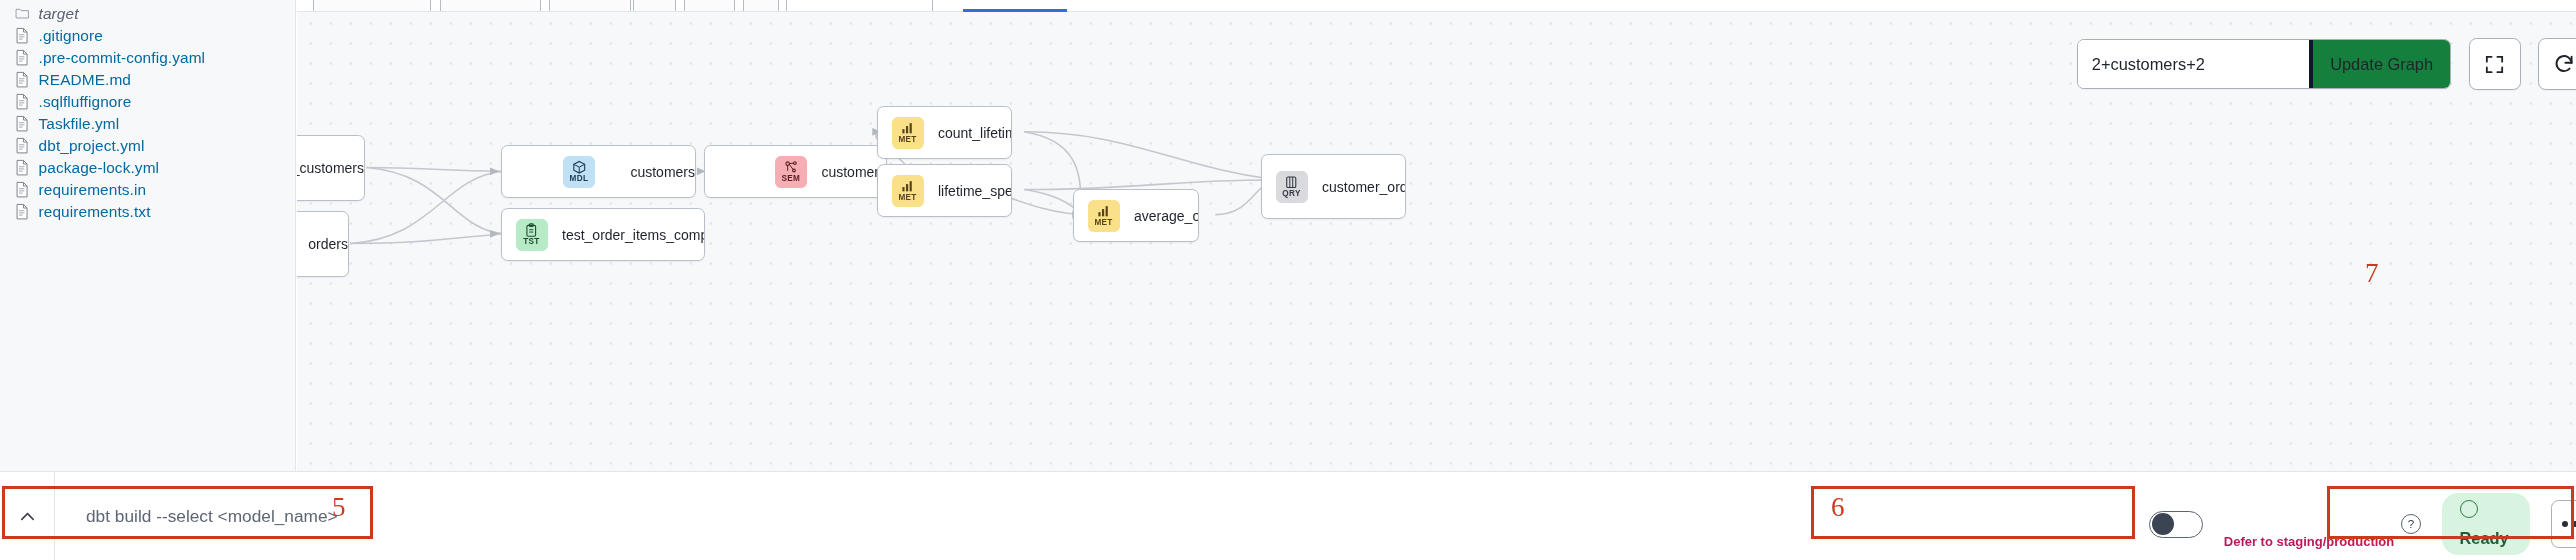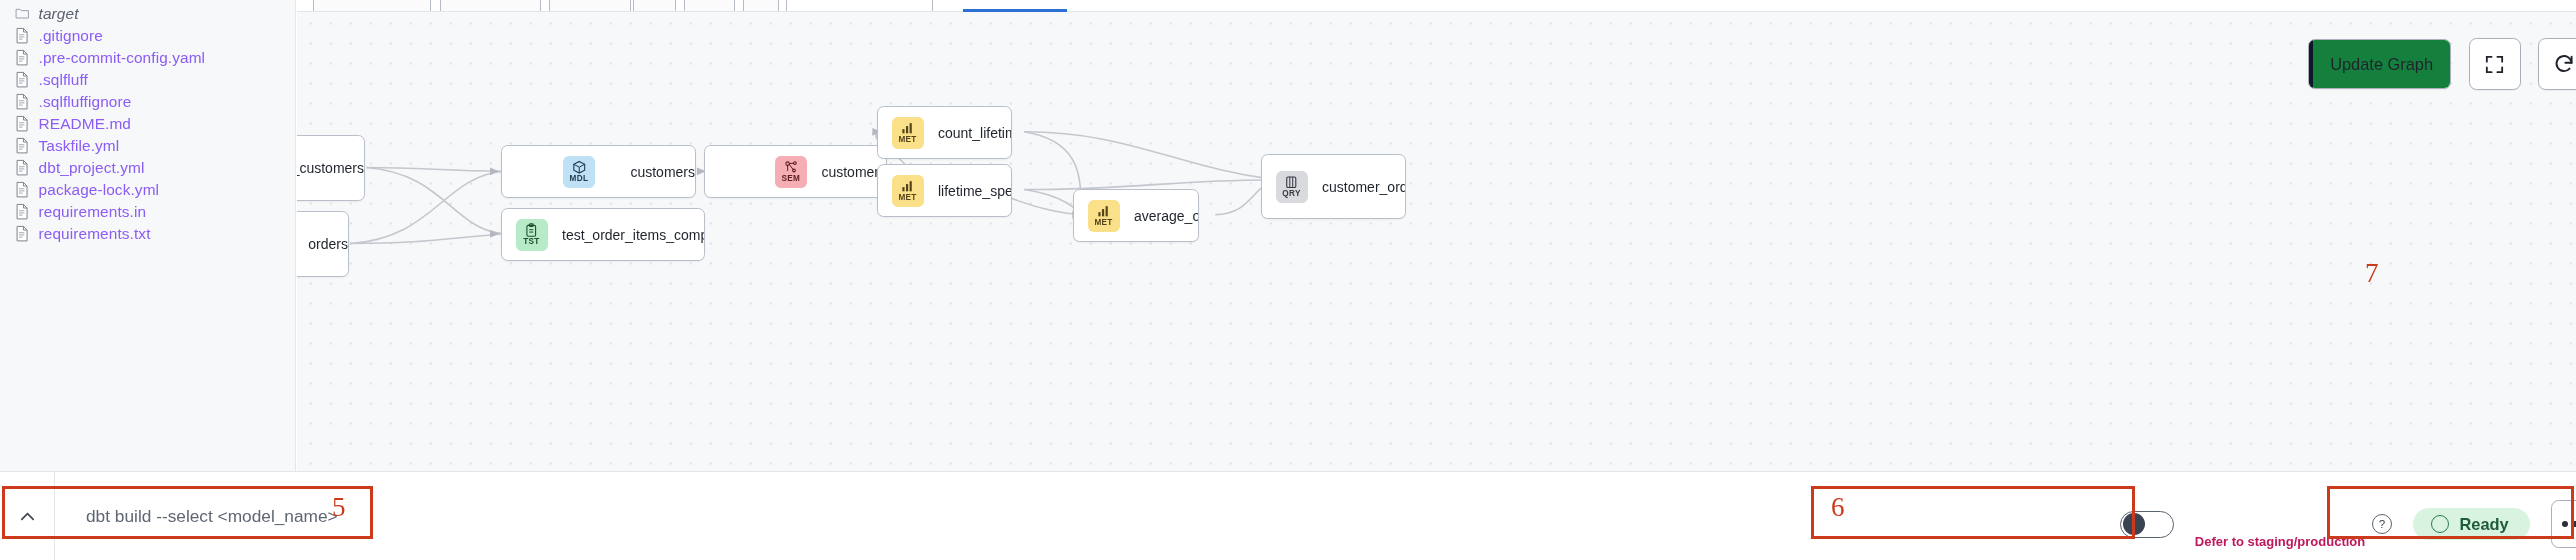--- a/index.html
+++ b/index.html
@@ -15,21 +15,21 @@
   .explorer{
     position:absolute;left:0;top:0;width:296px;height:486px;
     background:#f7f8f9;border-right:1px solid #e3e5e8;
     box-sizing:border-box;overflow:hidden;
   }
   .file-row{
     display:flex;align-items:center;height:22px;padding-left:15.4px;
     gap:8.7px;white-space:nowrap;
   }
   .file-row .lbl{
-    font-size:15.4px;color:#8b5cf6;letter-spacing:0.1px;
+    font-size:15.4px;color:#0369a1;letter-spacing:0.1px;
   }
   .file-row.dir .lbl{font-style:italic;color:#5b6270;}
   .ic{width:14.5px;height:17.3px;flex:0 0 14.5px;display:block;}
 
   
   .graph-pane{
     position:absolute;left:297px;top:0;right:0;height:486px;
     background:#f7f8fa;
     background-image:radial-gradient(#dcdfe4 1.1px, transparent 1.2px);
     background-size:20px 20px;background-position:3.9px 13.5px;
@@ -124,20 +124,21 @@
   .toggle .knob{width:22px;height:22px;border-radius:50%;background:#3b4452;}
   .defer-label{font-size:13px;font-weight:700;color:#be185d;white-space:nowrap;margin-top:35px;}
   .qmark{
     width:18.3px;height:18.3px;border:1.4px solid #5b6270;border-radius:50%;
     display:inline-flex;align-items:center;justify-content:center;
     font-size:11.6px;color:#3b4452;margin-left:6.7px;
   }
   .ready{
     display:flex;align-items:flex-start;gap:10.6px;background:#d8f3e0;border-radius:16.4px;
     padding:6.7px 21px 6.7px 17.3px;
+    flex-direction:column;
   }
   .ready .dot{width:16.4px;height:16.4px;border-radius:50%;border:1.9px solid #2f7d4f;}
   .ready .rt{font-size:16.4px;color:#1e5d3a;font-weight:600;}
   .dots-btn{
     width:46px;height:46px;border:1px solid #a9b0ba;border-radius:7.7px;background:#fff;
     display:flex;align-items:center;justify-content:center;gap:3.9px;
   }
   .dots-btn i{width:5.8px;height:5.8px;border-radius:50%;background:#2b3038;display:block;}
 
   
@@ -170,45 +171,37 @@
 
     <div class="file-row">
       <svg class="ic" viewBox="0 0 16 18">
           <path d="M2.3 1h7l4 4v12h-11z" fill="#fff" stroke="#7d848f" stroke-width="1.1"></path>
           <path d="M9.3 1v4h4" fill="none" stroke="#7d848f" stroke-width="1.1"></path>
           <path d="M4.4 8h6M4.4 10.4h6M4.4 12.8h4" stroke="#9aa1ad" stroke-width="1"></path>
         </svg>
       <span class="lbl">.pre-commit-config.yaml</span>
     </div>
 
-    <div class="file-row">
-      <svg class="ic" viewBox="0 0 16 18">
-          <path d="M2.3 1h7l4 4v12h-11z" fill="#fff" stroke="#7d848f" stroke-width="1.1"></path>
-          <path d="M9.3 1v4h4" fill="none" stroke="#7d848f" stroke-width="1.1"></path>
-          <path d="M4.4 8h6M4.4 10.4h6M4.4 12.8h4" stroke="#9aa1ad" stroke-width="1"></path>
-        </svg>
-      <span class="lbl">.sqlfluff</span>
+
+    <div class="file-row">
+      <svg class="ic" viewBox="0 0 16 18">
+          <path d="M2.3 1h7l4 4v12h-11z" fill="#fff" stroke="#7d848f" stroke-width="1.1"></path>
+          <path d="M9.3 1v4h4" fill="none" stroke="#7d848f" stroke-width="1.1"></path>
+          <path d="M4.4 8h6M4.4 10.4h6M4.4 12.8h4" stroke="#9aa1ad" stroke-width="1"></path>
+        </svg>
+      <span class="lbl">README.md</span>
     </div>
 
     <div class="file-row">
       <svg class="ic" viewBox="0 0 16 18">
           <path d="M2.3 1h7l4 4v12h-11z" fill="#fff" stroke="#7d848f" stroke-width="1.1"></path>
           <path d="M9.3 1v4h4" fill="none" stroke="#7d848f" stroke-width="1.1"></path>
           <path d="M4.4 8h6M4.4 10.4h6M4.4 12.8h4" stroke="#9aa1ad" stroke-width="1"></path>
         </svg>
       <span class="lbl">.sqlfluffignore</span>
-    </div>
-
-    <div class="file-row">
-      <svg class="ic" viewBox="0 0 16 18">
-          <path d="M2.3 1h7l4 4v12h-11z" fill="#fff" stroke="#7d848f" stroke-width="1.1"></path>
-          <path d="M9.3 1v4h4" fill="none" stroke="#7d848f" stroke-width="1.1"></path>
-          <path d="M4.4 8h6M4.4 10.4h6M4.4 12.8h4" stroke="#9aa1ad" stroke-width="1"></path>
-        </svg>
-      <span class="lbl">README.md</span>
     </div>
 
     <div class="file-row">
       <svg class="ic" viewBox="0 0 16 18">
           <path d="M2.3 1h7l4 4v12h-11z" fill="#fff" stroke="#7d848f" stroke-width="1.1"></path>
           <path d="M9.3 1v4h4" fill="none" stroke="#7d848f" stroke-width="1.1"></path>
           <path d="M4.4 8h6M4.4 10.4h6M4.4 12.8h4" stroke="#9aa1ad" stroke-width="1"></path>
         </svg>
       <span class="lbl">Taskfile.yml</span>
     </div>
@@ -379,20 +372,21 @@
     <div class="tab-ghost" style="left:336px;width:43px;"></div>
     <div class="tab-ghost" style="left:387px;width:51px;"></div>
     <div class="tab-ghost" style="left:446px;width:36px;"></div>
     <div class="tab-ghost active" style="left:489px;width:147px;"></div>
   </div>
   <div class="tabstrip-right"></div>
   <div class="tab-underline"></div>
 
   <div class="toolbar">
     <div class="combo">
+      <div class="combo-input">2+customers+2</div>
       <div class="combo-btn">Update Graph</div>
     </div>
     <div class="sqbtn">
       <svg width="23" height="23" viewBox="0 0 24 24" fill="none" stroke="#1f242c" stroke-width="1.9" stroke-linecap="round">
           <path d="M4 9V4h5M20 9V4h-5M4 15v5h5M20 15v5h-5"></path>
         </svg>
     </div>
     <div class="sqbtn">
       <svg width="24" height="24" viewBox="0 0 24 24" fill="none" stroke="#1f242c" stroke-width="1.9" stroke-linecap="round">
           <path d="M19.5 11a7.5 7.5 0 1 0-1.9 5.6"></path>

